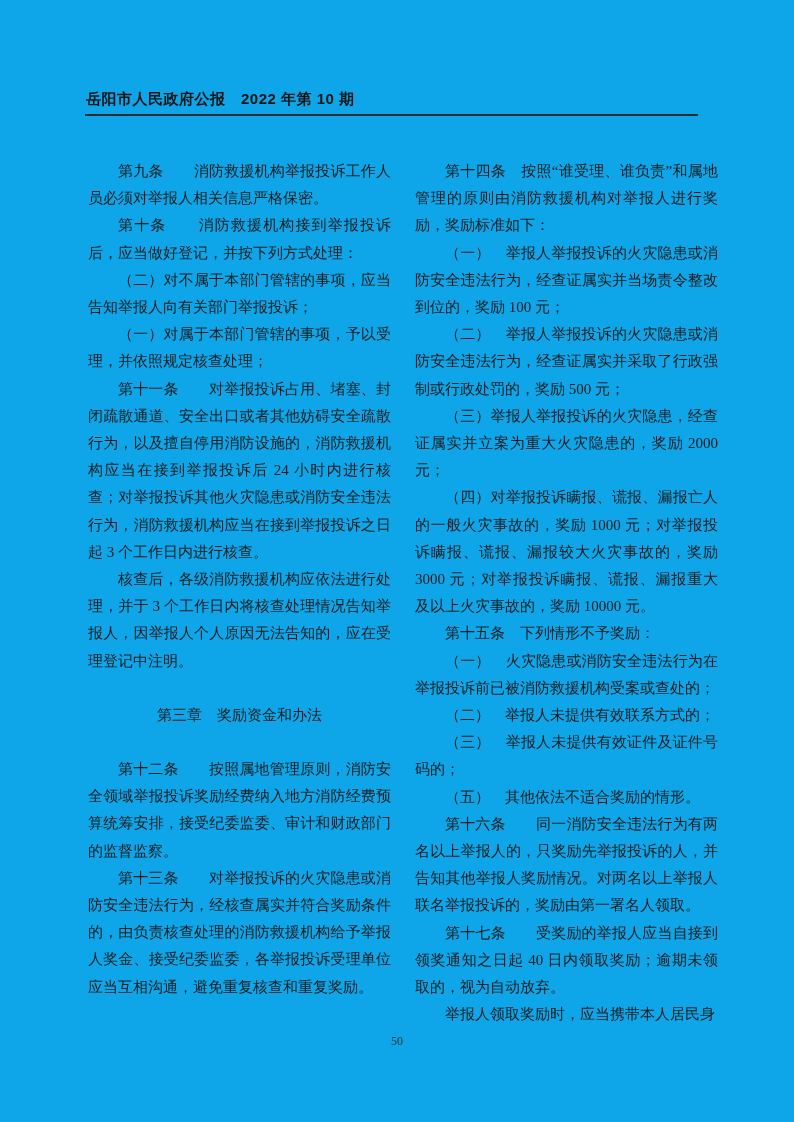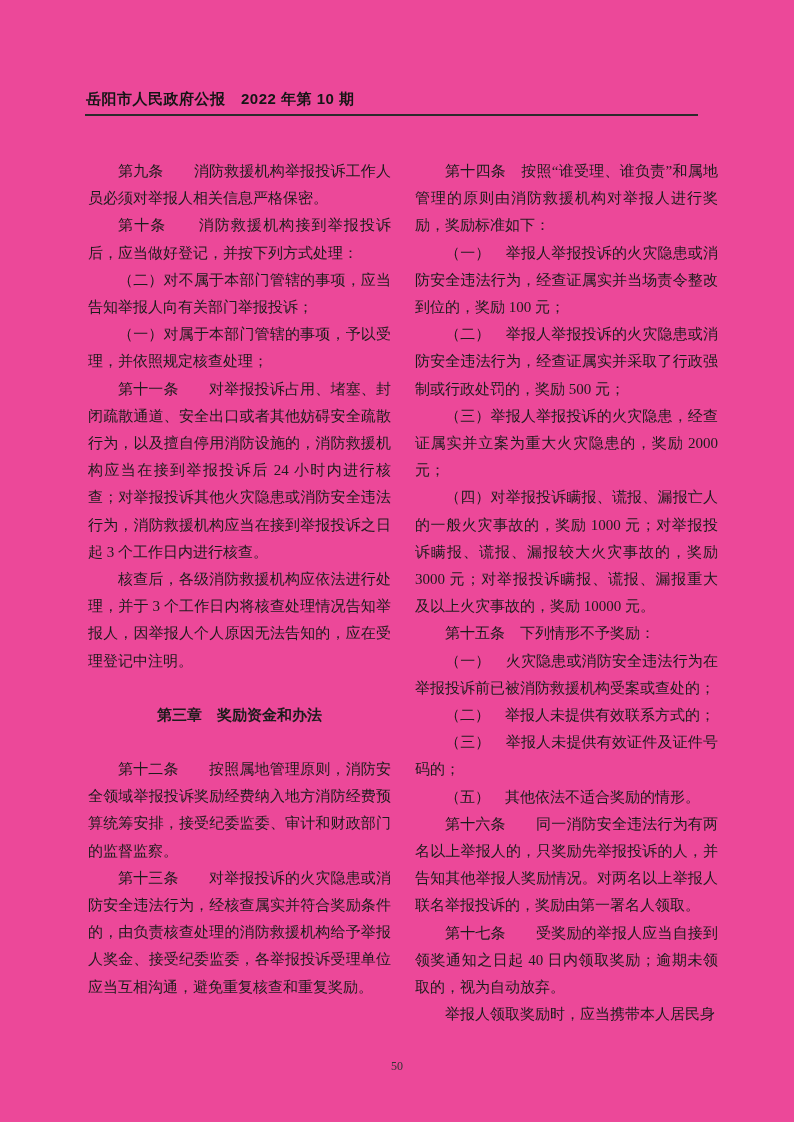--- a/index.html
+++ b/index.html
@@ -2,21 +2,21 @@
 <html><head>
 <meta charset="utf-8">
 <style>
   * { margin: 0; padding: 0; box-sizing: border-box; }
   html, body { background: #e8e8e8; }
   .page {
     position: relative;
     width: 794px;
     height: 1122px;
     margin: 0 auto;
-    background: #ec4899;
+    background: #0ea5e9;
     font-family: "Liberation Serif", "DejaVu Serif", serif;
     color: #1c1c1c;
     overflow: hidden;
   }
   .page-header { position: absolute; left: 0; top: 0; width: 794px; }
   .header-title {
     position: absolute;
     left: 86px;
     top: 90px;
     font-family: "Liberation Sans", "DejaVu Sans", sans-serif;
@@ -51,26 +51,25 @@
     text-indent: 2em;
     color: #1c1c1c;
   }
   .chapter-heading {
     font-size: 15px;
     line-height: 27.2px;
     text-align: center;
     text-indent: 0;
     margin: 27px 0;
     color: #1c1c1c;
-    font-weight: bold;
   }
   .page-footer {
     position: absolute;
     left: 0;
-    top: 1056px;
+    top: 1031px;
     width: 794px;
     text-align: center;
   }
   .page-number {
     font-size: 12px;
     color: #333333;
     font-family: "Liberation Serif", "DejaVu Serif", serif;
   }
 </style>
 </head>

